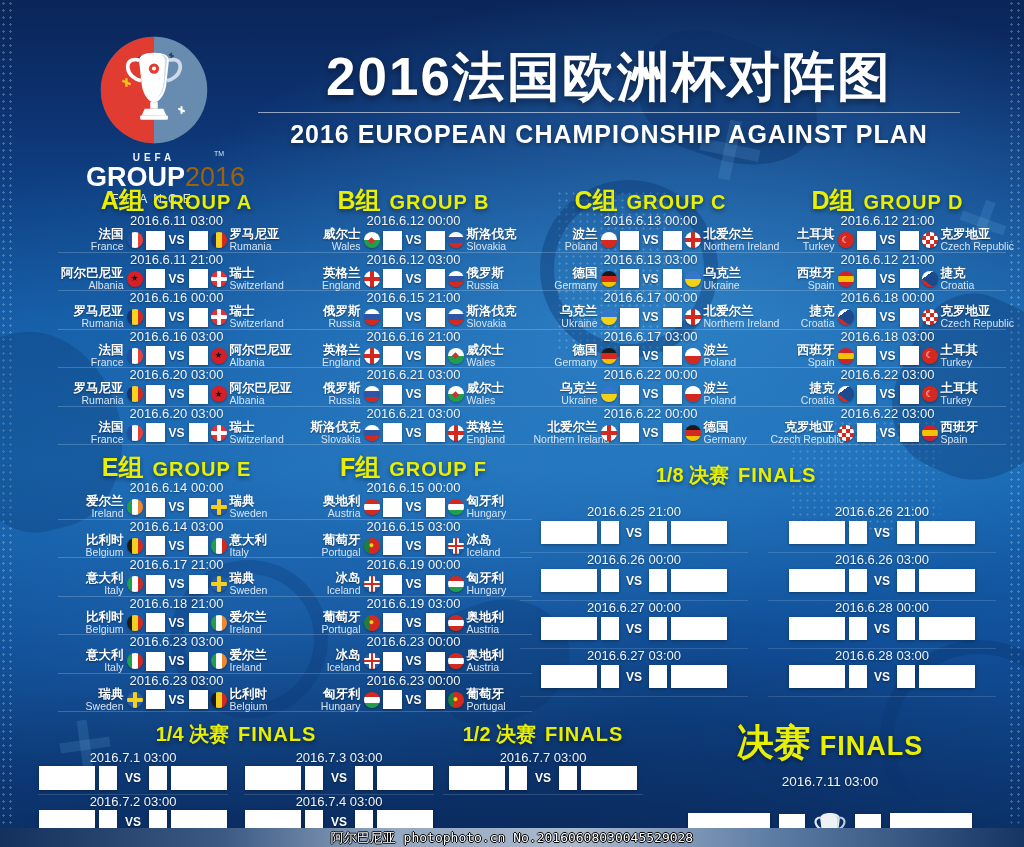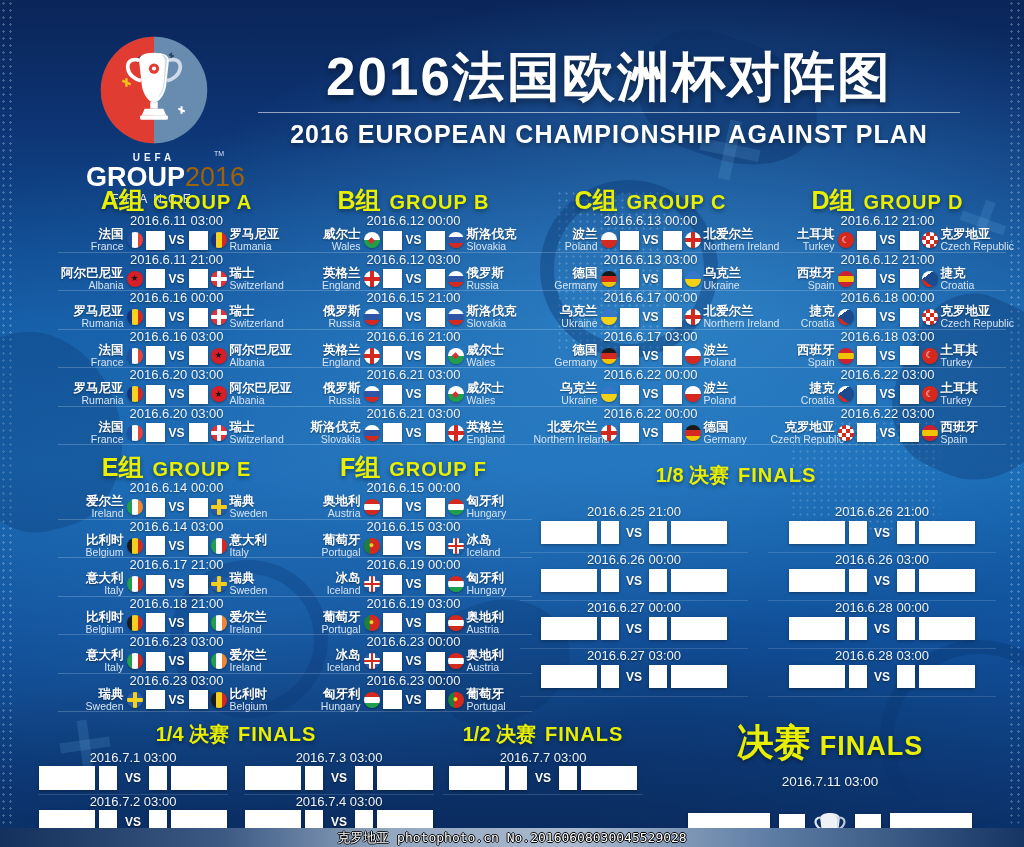--- a/index.html
+++ b/index.html
@@ -1052,14 +1052,14 @@
         </svg>
       </span>
       <div class="fsbox"></div>
       <div class="fbox"></div>
     </div>
   </div>
 
 </div>
 
 <div class="watermark">
-  <span>克罗地亚 photophoto.cn  No.20160608030045529028</span>
+  <span>阿尔巴尼亚 photophoto.cn  No.20160608030045529028</span>
 </div>
 
 </body></html>

